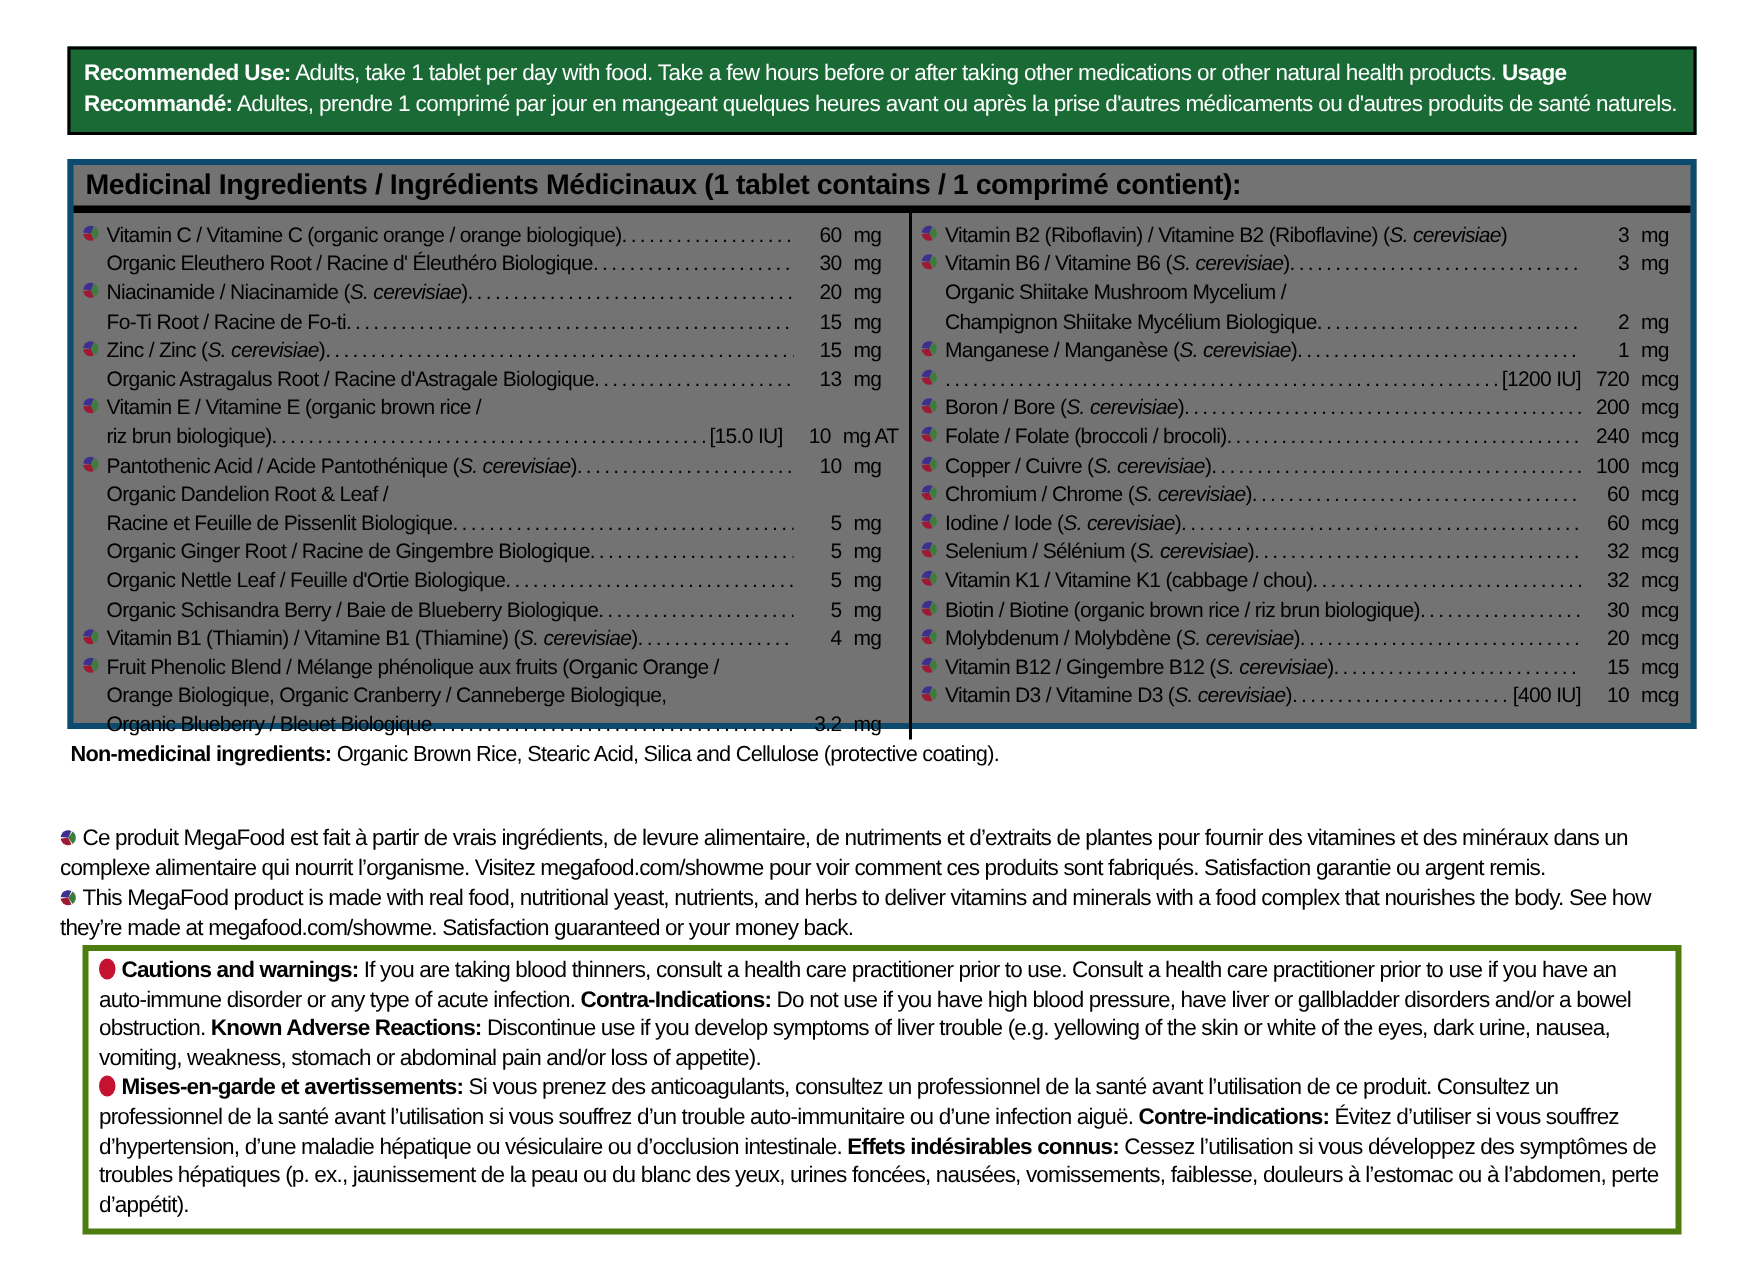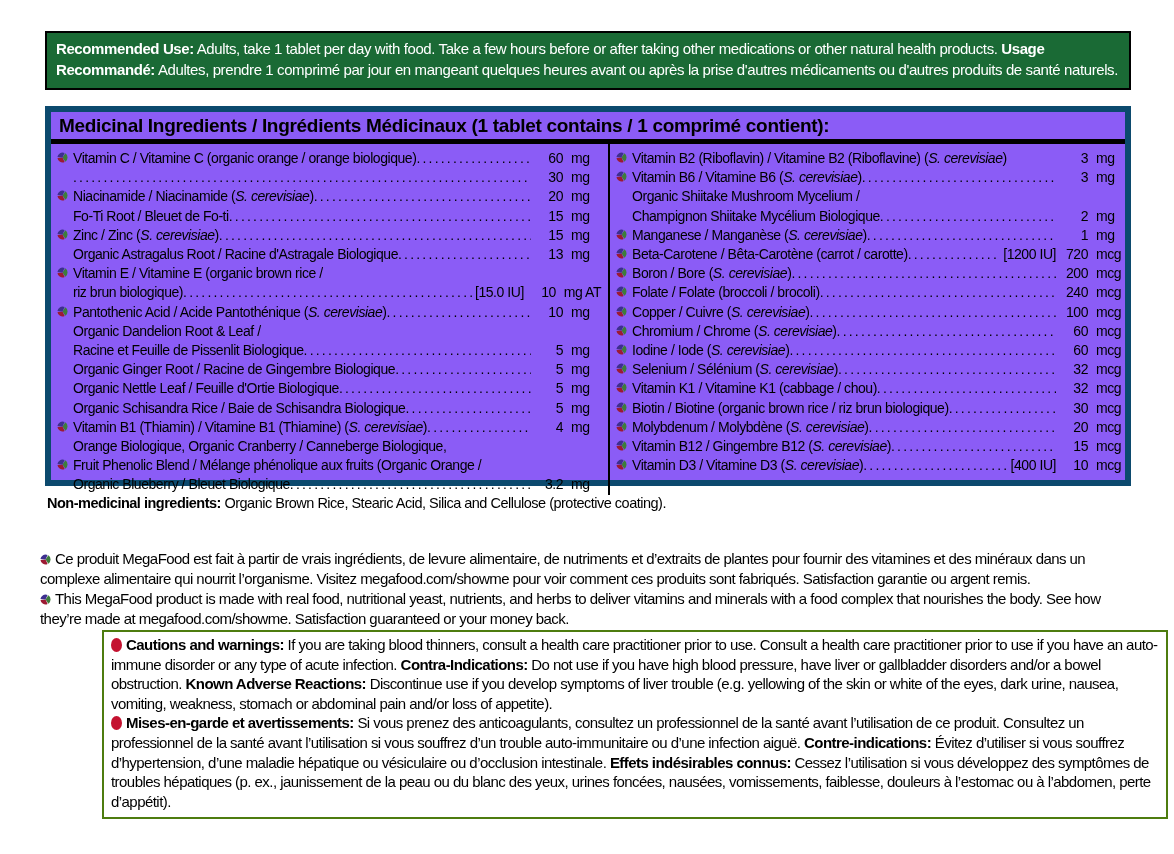--- a/index.html
+++ b/index.html
@@ -19,22 +19,22 @@
     box-sizing:border-box;
     color:#fff;
     padding:6px 9px 8px 9px;
     font-size:15px; line-height:20.5px; letter-spacing:-0.4px;
   }
   .banner b { font-weight:bold; }
 
   
   .ingbox {
     position:absolute; left:45px; top:106px; width:1086px; height:380px;
-    border:6px solid #0c4a6e; box-sizing:border-box;
-    background:#8b5cf6;
+    border:4px solid #0c4a6e; box-sizing:border-box;
+    background:#737373;
   }
   .ing-header {
     font-size:19px; font-weight:bold; letter-spacing:-0.3px;
     padding:3px 8px 2px 8px;
   }
   .ing-rule { height:5px; background:#000; }
   .cols { display:flex; }
   .col { box-sizing:border-box; padding:5px 7px 0 6px; }
   .col-left  { width:557px; }
   .col-right { width:525px; border-left:2px solid #000; }
@@ -70,23 +70,23 @@
   .notes {
     position:absolute; left:40px; top:549px; width:1100px;
     font-size:15px; line-height:19.5px; letter-spacing:-0.55px;
   }
   .note { margin:0 0 1px 0; }
   .note .flower { margin-right:4px; vertical-align:-1px; }
 
   
   .cautions {
     position:absolute; left:55px; top:630px; width:1066px;
-    border:2px solid #4d7c0f; box-sizing:border-box;
+    border:4px solid #4d7c0f; box-sizing:border-box;
     padding:3px 6px 6px 7px;
-    font-size:15px; line-height:19.6px; letter-spacing:-0.55px;margin-left:47px;
+    font-size:15px; line-height:19.6px; letter-spacing:-0.55px;
   }
   .cautions p { margin:0; }
   .oval {
     display:inline-block; width:11px; height:14px;
     background:var(--bullet-red,#c41230);
     border-radius:50%;
     vertical-align:-2px; margin-right:4px;
   }
 </style>
 </head>
@@ -110,38 +110,39 @@
                   <path d="M6,6 L8.32,10.98 A5.5,5.5 0 0 1 0.52,6.48 Z" fill="#9c1a33"></path>
                   <path d="M6,6 L0.52,5.52 A5.5,5.5 0 0 1 8.32,1.02 Z" fill="#3d2f8f"></path>
                 </svg></span></span>
             <span class="txt"><span>Vitamin C / Vitamine C (organic orange / orange biologique) </span></span>
             <span class="dots"></span>
             <span class="val">60</span>
             <span class="unit">mg</span>
           </div>
           <div class="row">
             <span class="gutter"></span>
+            <span class="txt"><span>Organic Eleuthero Root / Racine d' Éleuthéro Biologique </span></span>
             <span class="dots"></span>
             <span class="val">30</span>
             <span class="unit">mg</span>
           </div>
           <div class="row">
             <span class="gutter"><span class="flower"><svg viewBox="0 0 12 12" width="11" height="11">
                   <path d="M6,6 L9.16,1.49 A5.5,5.5 0 0 1 9.16,10.51 Z" fill="#3d7c3b"></path>
                   <path d="M6,6 L8.32,10.98 A5.5,5.5 0 0 1 0.52,6.48 Z" fill="#9c1a33"></path>
                   <path d="M6,6 L0.52,5.52 A5.5,5.5 0 0 1 8.32,1.02 Z" fill="#3d2f8f"></path>
                 </svg></span></span>
             <span class="txt"><span>Niacinamide / Niacinamide (</span><span class="it">S. cerevisiae</span><span>)</span></span>
             <span class="dots"></span>
             <span class="val">20</span>
             <span class="unit">mg</span>
           </div>
           <div class="row">
             <span class="gutter"></span>
-            <span class="txt"><span>Fo-Ti Root / Bleuet de Fo-ti </span></span>
+            <span class="txt"><span>Fo-Ti Root / Racine de Fo-ti </span></span>
             <span class="dots"></span>
             <span class="val">15</span>
             <span class="unit">mg</span>
           </div>
           <div class="row">
             <span class="gutter"><span class="flower"><svg viewBox="0 0 12 12" width="11" height="11">
                   <path d="M6,6 L9.16,1.49 A5.5,5.5 0 0 1 9.16,10.51 Z" fill="#3d7c3b"></path>
                   <path d="M6,6 L8.32,10.98 A5.5,5.5 0 0 1 0.52,6.48 Z" fill="#9c1a33"></path>
                   <path d="M6,6 L0.52,5.52 A5.5,5.5 0 0 1 8.32,1.02 Z" fill="#3d2f8f"></path>
                 </svg></span></span>
@@ -204,47 +205,47 @@
           </div>
           <div class="row">
             <span class="gutter"></span>
             <span class="txt"><span>Organic Nettle Leaf / Feuille d'Ortie Biologique </span></span>
             <span class="dots"></span>
             <span class="val">5</span>
             <span class="unit">mg</span>
           </div>
           <div class="row">
             <span class="gutter"></span>
-            <span class="txt"><span>Organic Schisandra Rice / Baie de Schisandra Biologique </span></span>
+            <span class="txt"><span>Organic Schisandra Berry / Baie de Blueberry Biologique </span></span>
             <span class="dots"></span>
             <span class="val">5</span>
             <span class="unit">mg</span>
           </div>
           <div class="row">
             <span class="gutter"><span class="flower"><svg viewBox="0 0 12 12" width="11" height="11">
                   <path d="M6,6 L9.16,1.49 A5.5,5.5 0 0 1 9.16,10.51 Z" fill="#3d7c3b"></path>
                   <path d="M6,6 L8.32,10.98 A5.5,5.5 0 0 1 0.52,6.48 Z" fill="#9c1a33"></path>
                   <path d="M6,6 L0.52,5.52 A5.5,5.5 0 0 1 8.32,1.02 Z" fill="#3d2f8f"></path>
                 </svg></span></span>
             <span class="txt"><span>Vitamin B1 (Thiamin) / Vitamine B1 (Thiamine) (</span><span class="it">S. cerevisiae</span><span>) </span></span>
             <span class="dots"></span>
             <span class="val">4</span>
             <span class="unit">mg</span>
           </div>
           <div class="row">
+            <span class="gutter"><span class="flower"><svg viewBox="0 0 12 12" width="11" height="11">
+                  <path d="M6,6 L9.16,1.49 A5.5,5.5 0 0 1 9.16,10.51 Z" fill="#3d7c3b"></path>
+                  <path d="M6,6 L8.32,10.98 A5.5,5.5 0 0 1 0.52,6.48 Z" fill="#9c1a33"></path>
+                  <path d="M6,6 L0.52,5.52 A5.5,5.5 0 0 1 8.32,1.02 Z" fill="#3d2f8f"></path>
+                </svg></span></span>
+            <span class="txt"><span>Fruit Phenolic Blend / Mélange phénolique aux fruits (Organic Orange /</span></span>
+          </div>
+          <div class="row">
             <span class="gutter"></span>
             <span class="txt"><span>Orange Biologique, Organic Cranberry / Canneberge Biologique,</span></span>
-          </div>
-          <div class="row">
-            <span class="gutter"><span class="flower"><svg viewBox="0 0 12 12" width="11" height="11">
-                  <path d="M6,6 L9.16,1.49 A5.5,5.5 0 0 1 9.16,10.51 Z" fill="#3d7c3b"></path>
-                  <path d="M6,6 L8.32,10.98 A5.5,5.5 0 0 1 0.52,6.48 Z" fill="#9c1a33"></path>
-                  <path d="M6,6 L0.52,5.52 A5.5,5.5 0 0 1 8.32,1.02 Z" fill="#3d2f8f"></path>
-                </svg></span></span>
-            <span class="txt"><span>Fruit Phenolic Blend / Mélange phénolique aux fruits (Organic Orange /</span></span>
           </div>
           <div class="row">
             <span class="gutter"></span>
             <span class="txt"><span>Organic Blueberry / Bleuet Biologique </span></span>
             <span class="dots"></span>
             <span class="val">3.2</span>
             <span class="unit">mg</span>
           </div>
         </div>
       <div class="col col-right" id="col-right">
@@ -291,21 +292,20 @@
             <span class="dots"></span>
             <span class="val">1</span>
             <span class="unit">mg</span>
           </div>
           <div class="row">
             <span class="gutter"><span class="flower"><svg viewBox="0 0 12 12" width="11" height="11">
                   <path d="M6,6 L9.16,1.49 A5.5,5.5 0 0 1 9.16,10.51 Z" fill="#3d7c3b"></path>
                   <path d="M6,6 L8.32,10.98 A5.5,5.5 0 0 1 0.52,6.48 Z" fill="#9c1a33"></path>
                   <path d="M6,6 L0.52,5.52 A5.5,5.5 0 0 1 8.32,1.02 Z" fill="#3d2f8f"></path>
                 </svg></span></span>
-            <span class="txt"><span>Beta-Carotene / Bêta-Carotène (carrot / carotte) </span></span>
             <span class="dots"></span>
             <span class="bracket">[1200 IU]</span>
             <span class="val">720</span>
             <span class="unit">mcg</span>
           </div>
           <div class="row">
             <span class="gutter"><span class="flower"><svg viewBox="0 0 12 12" width="11" height="11">
                   <path d="M6,6 L9.16,1.49 A5.5,5.5 0 0 1 9.16,10.51 Z" fill="#3d7c3b"></path>
                   <path d="M6,6 L8.32,10.98 A5.5,5.5 0 0 1 0.52,6.48 Z" fill="#9c1a33"></path>
                   <path d="M6,6 L0.52,5.52 A5.5,5.5 0 0 1 8.32,1.02 Z" fill="#3d2f8f"></path>

